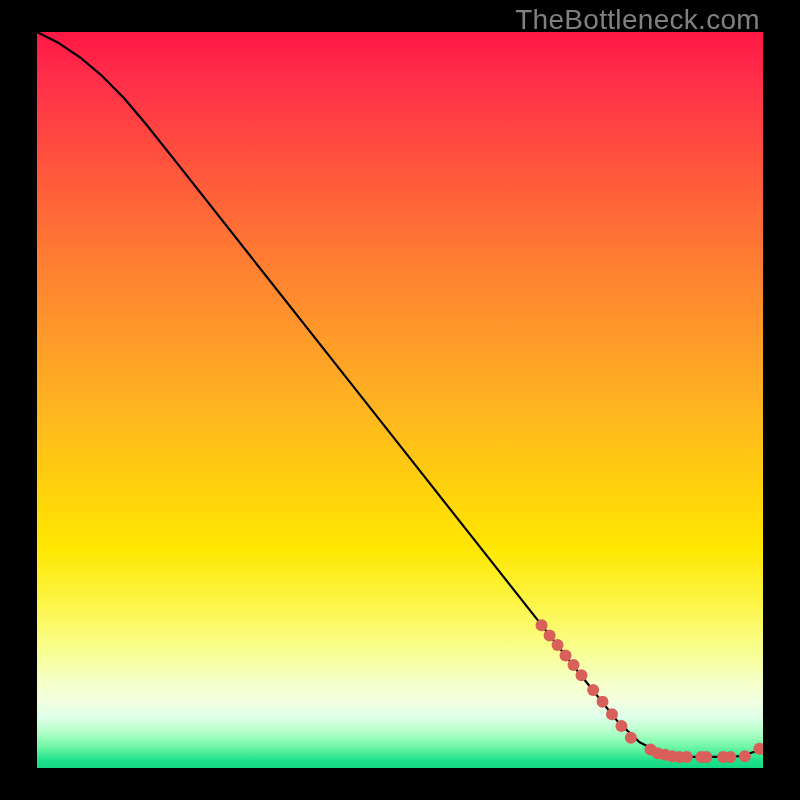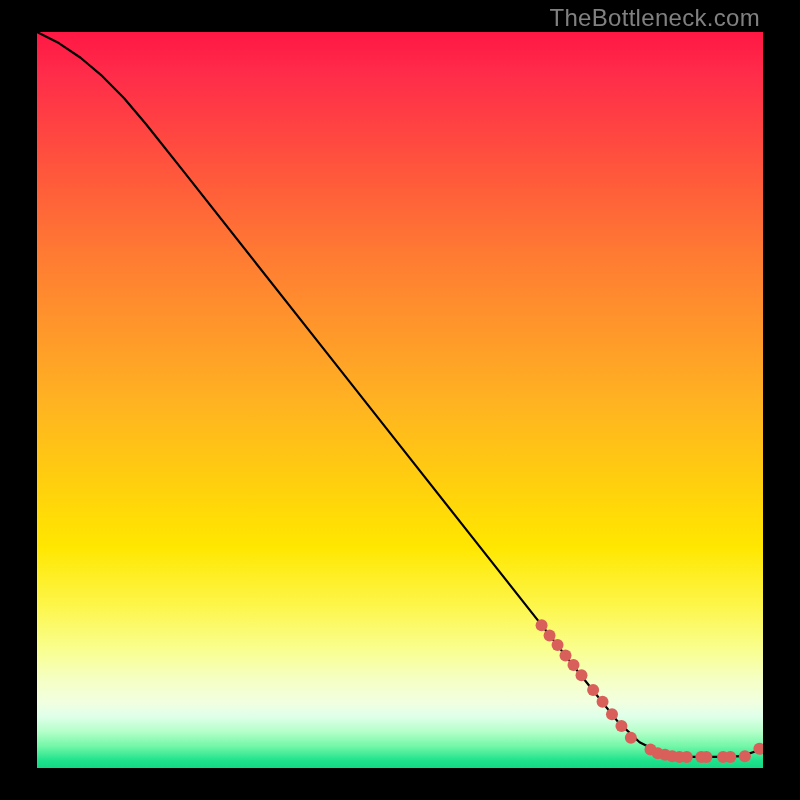--- a/index.html
+++ b/index.html
@@ -43,21 +43,21 @@
       #74f7a8 97%,
       #1ee28b 99%,
       #15d784 100%
     );
   }
   .watermark {
     position: absolute;
     top: 4px;
     right: 40px;
     color: #808080;
-    font-size: 24px;
+    font-size: 28px;
     letter-spacing: 0.3px;
     font-weight: 500;
   }
   svg.overlay {
     position: absolute;
     left: 0; top: 0;
     width: 726px;
     height: 736px;
   }
 </style>

